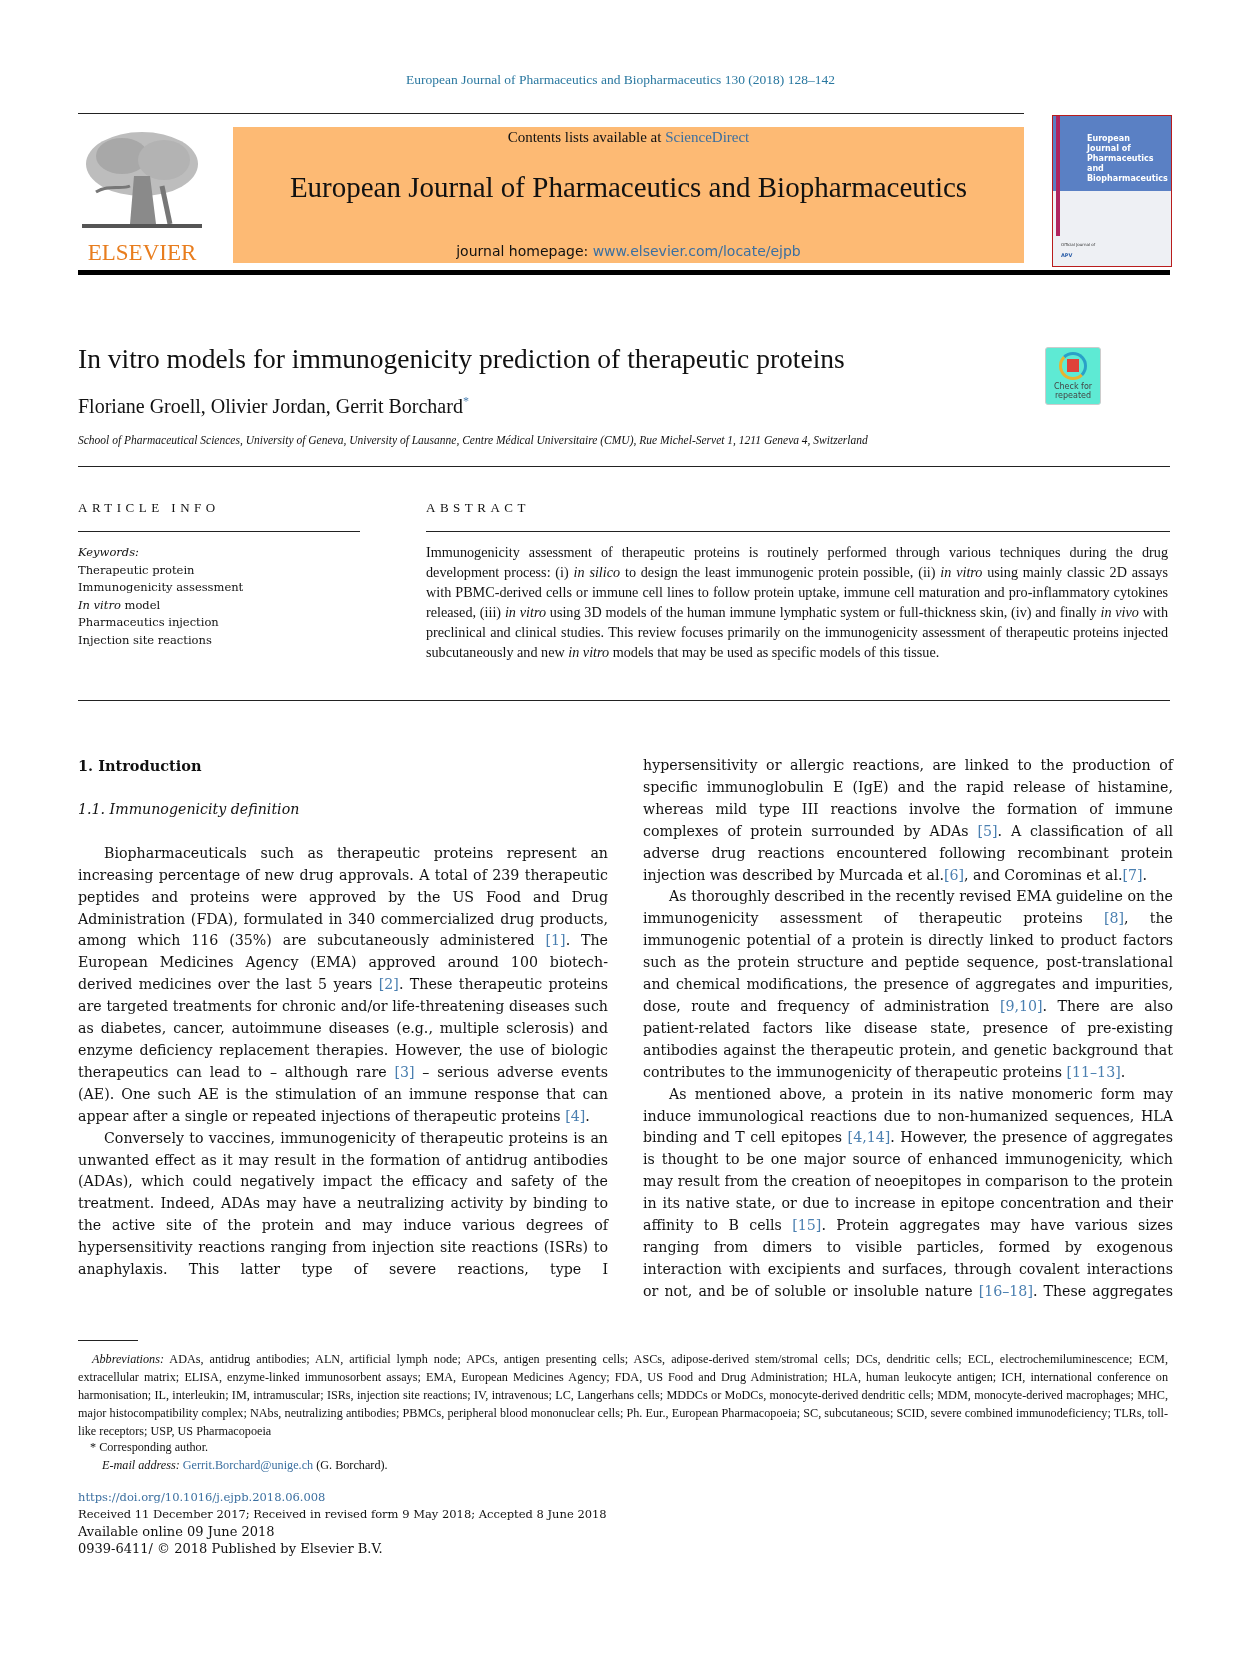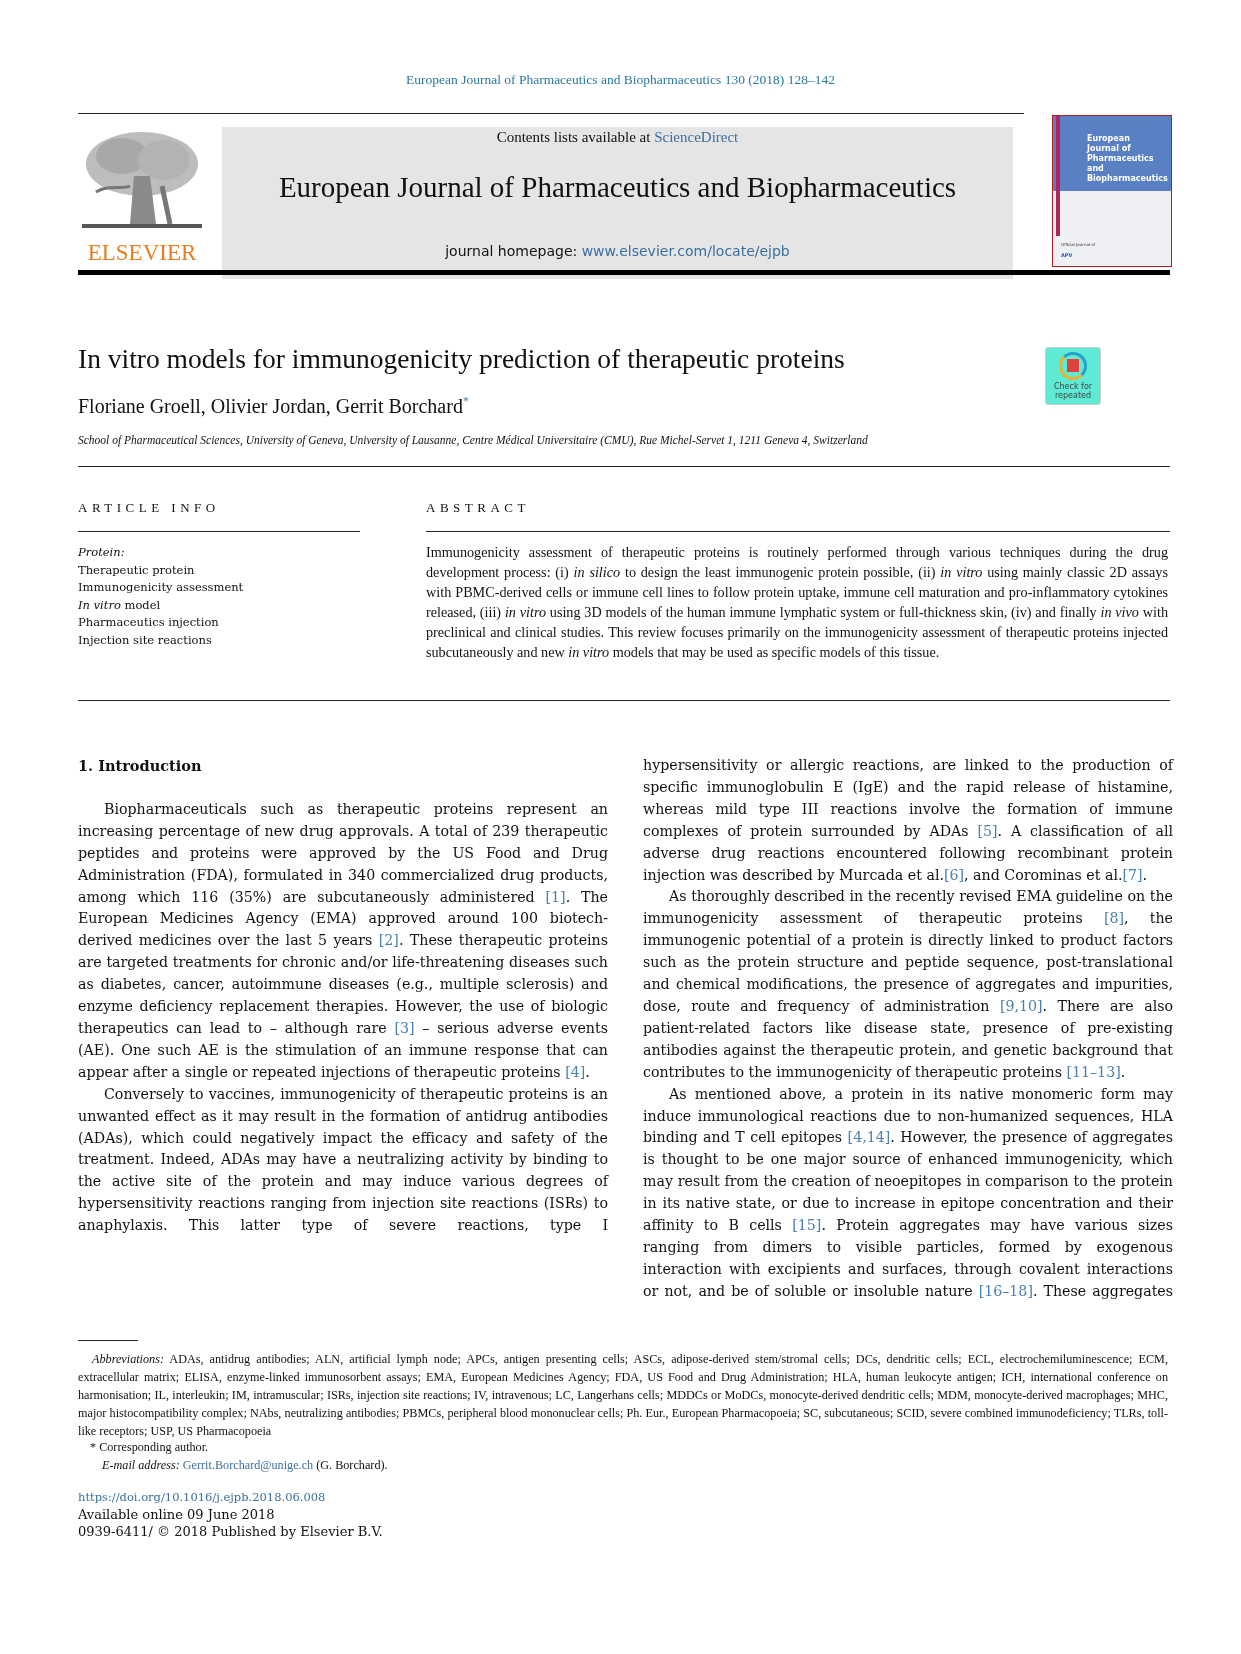--- a/index.html
+++ b/index.html
@@ -15,21 +15,21 @@
 
   .rule-thin { position:absolute; height:1px; background:#222; }
   .rule-thick { position:absolute; height:5px; background:#000; }
 
   
   #publisher-logo { left:78px; top:126px; width:128px; height:140px; }
   #elsevier-word { position:absolute; left:0; bottom:0; width:128px; text-align:center;
                    font-family:"Liberation Serif", serif; font-size:23px; color:#e87d1e; letter-spacing:0px; }
 
   
-  #masthead { left:222px; top:127px; width:791px; height:152px; background:#e5e5e5; }
+  #masthead { left:233px; top:127px; width:791px; height:136px; background:#fdba74; }
   #contents-line { position:absolute; left:0; width:100%; top:2px; text-align:center;
                    font-family:"Liberation Serif", serif; font-size:15px; color:#111; }
   #journal-name { position:absolute; left:0; width:100%; top:44px; text-align:center;
                   font-family:"Liberation Serif", serif; font-size:29px; color:#111; }
   #homepage-line { position:absolute; left:0; width:100%; top:116px; text-align:center;
                    font-family:"DejaVu Sans", sans-serif; font-size:14px; color:#111; }
 
   
   #cover { left:1052px; top:115px; width:118px; height:150px; border:1px solid #b91c1c; background:#eef0f4; overflow:hidden; }
   #cover .top { position:absolute; left:0; top:0; width:118px; height:75px; background:#5a80c4; }
@@ -147,34 +147,35 @@
 
 <div class="rule-thin" style="left:78px; top:466px; width:1092px;"></div>
 
 <div id="article-info-head" class="abs caps-head">ARTICLE INFO</div>
 <div id="abstract-head" class="abs caps-head">ABSTRACT</div>
 
 <div class="rule-thin" style="left:78px; top:531px; width:282px;"></div>
 <div class="rule-thin" style="left:426px; top:531px; width:744px;"></div>
 
 <div id="keywords" class="abs">
-  <div class="kw-label">Protein:</div>
+  <div class="kw-label">Keywords:</div>
   <div>Therapeutic protein</div>
   <div>Immunogenicity assessment</div>
   <div><i>In vitro</i> model</div>
   <div>Pharmaceutics injection</div>
   <div>Injection site reactions</div>
 </div>
 
 <div id="abstract-text" class="abs"><span>Immunogenicity assessment of therapeutic proteins is routinely performed through various techniques during the drug development process: (i) </span><i>in silico</i><span> to design the least immunogenic protein possible, (ii) </span><i>in vitro</i><span> using mainly classic 2D assays with PBMC-derived cells or immune cell lines to follow protein uptake, immune cell maturation and pro-inflammatory cytokines released, (iii) </span><i>in vitro</i><span> using 3D models of the human immune lymphatic system or full-thickness skin, (iv) and finally </span><i>in vivo</i><span> with preclinical and clinical studies. This review focuses primarily on the immunogenicity assessment of therapeutic proteins injected subcutaneously and new </span><i>in vitro</i><span> models that may be used as specific models of this tissue.</span></div>
 
 <div class="rule-thin" style="left:78px; top:700px; width:1092px;"></div>
 
 <div id="col-left" class="col">
   <div id="section-head">1.  Introduction</div>
+  <div id="subsection-head">1.1.  Immunogenicity definition</div>
   <p><span>Biopharmaceuticals such as therapeutic proteins represent an increasing percentage of new drug approvals. A total of 239 therapeutic peptides and proteins were approved by the US Food and Drug Administration (FDA), formulated in 340 commercialized drug products, among which 116 (35%) are subcutaneously administered </span><span class="cite">[1]</span><span>. The European Medicines Agency (EMA) approved around 100 biotech-derived medicines over the last 5 years </span><span class="cite">[2]</span><span>. These therapeutic proteins are targeted treatments for chronic and/or life-threatening diseases such as diabetes, cancer, autoimmune diseases (e.g., multiple sclerosis) and enzyme deficiency replacement therapies. However, the use of biologic therapeutics can lead to – although rare </span><span class="cite">[3]</span><span> – serious adverse events (AE). One such AE is the stimulation of an immune response that can appear after a single or repeated injections of therapeutic proteins </span><span class="cite">[4]</span><span>.</span></p>
   <p style="text-align-last:justify;"><span>Conversely to vaccines, immunogenicity of therapeutic proteins is an unwanted effect as it may result in the formation of antidrug antibodies (ADAs), which could negatively impact the efficacy and safety of the treatment. Indeed, ADAs may have a neutralizing activity by binding to the active site of the protein and may induce various degrees of hypersensitivity reactions ranging from injection site reactions (ISRs) to anaphylaxis. This latter type of severe reactions, type I</span></p>
 </div>
 
 <div id="col-right" class="col" style="top:755px;">
   <p class="noindent"><span>hypersensitivity or allergic reactions, are linked to the production of specific immunoglobulin E (IgE) and the rapid release of histamine, whereas mild type III reactions involve the formation of immune complexes of protein surrounded by ADAs </span><span class="cite">[5]</span><span>. A classification of all adverse drug reactions encountered following recombinant protein injection was described by Murcada et al.</span><span class="cite">[6]</span><span>, and Corominas et al.</span><span class="cite">[7]</span><span>.</span></p>
   <p><span>As thoroughly described in the recently revised EMA guideline on the immunogenicity assessment of therapeutic proteins </span><span class="cite">[8]</span><span>, the immunogenic potential of a protein is directly linked to product factors such as the protein structure and peptide sequence, post-translational and chemical modifications, the presence of aggregates and impurities, dose, route and frequency of administration </span><span class="cite">[9,10]</span><span>. There are also patient-related factors like disease state, presence of pre-existing antibodies against the therapeutic protein, and genetic background that contributes to the immunogenicity of therapeutic proteins </span><span class="cite">[11–13]</span><span>.</span></p>
   <p style="text-align-last:justify;"><span>As mentioned above, a protein in its native monomeric form may induce immunological reactions due to non-humanized sequences, HLA binding and T cell epitopes </span><span class="cite">[4,14]</span><span>. However, the presence of aggregates is thought to be one major source of enhanced immunogenicity, which may result from the creation of neoepitopes in comparison to the protein in its native state, or due to increase in epitope concentration and their affinity to B cells </span><span class="cite">[15]</span><span>. Protein aggregates may have various sizes ranging from dimers to visible particles, formed by exogenous interaction with excipients and surfaces, through covalent interactions or not, and be of soluble or insoluble nature </span><span class="cite">[16–18]</span><span>. These aggregates</span></p>
 </div>
 
@@ -183,15 +184,16 @@
 <div id="footnotes" class="abs">
   <span class="fn-indent"></span><span class="abbr-label">Abbreviations:</span><span> ADAs, antidrug antibodies; ALN, artificial lymph node; APCs, antigen presenting cells; ASCs, adipose-derived stem/stromal cells; DCs, dendritic cells; ECL, electrochemiluminescence; ECM, extracellular matrix; ELISA, enzyme-linked immunosorbent assays; EMA, European Medicines Agency; FDA, US Food and Drug Administration; HLA, human leukocyte antigen; ICH, international conference on harmonisation; IL, interleukin; IM, intramuscular; ISRs, injection site reactions; IV, intravenous; LC, Langerhans cells; MDDCs or MoDCs, monocyte-derived dendritic cells; MDM, monocyte-derived macrophages; MHC, major histocompatibility complex; NAbs, neutralizing antibodies; PBMCs, peripheral blood mononuclear cells; Ph. Eur., European Pharmacopoeia; SC, subcutaneous; SCID, severe combined immunodeficiency; TLRs, toll-like receptors; USP, US Pharmacopoeia</span>
 </div>
 <div id="corr" class="abs">* Corresponding author.</div>
 <div id="email-line" class="abs">
   <span class="lab">E-mail address: </span><span class="link">Gerrit.Borchard@unige.ch</span><span> (G. Borchard).</span>
 </div>
 
 <div id="bottom-meta" class="abs">
   <div class="link">https://doi.org/10.1016/j.ejpb.2018.06.008</div>
+  <div>Received 11 December 2017; Received in revised form 9 May 2018; Accepted 8 June 2018</div>
   <div class="big">Available online 09 June 2018</div>
   <div class="big">0939-6411/ © 2018 Published by Elsevier B.V.</div>
 </div>
 
 </body></html>

